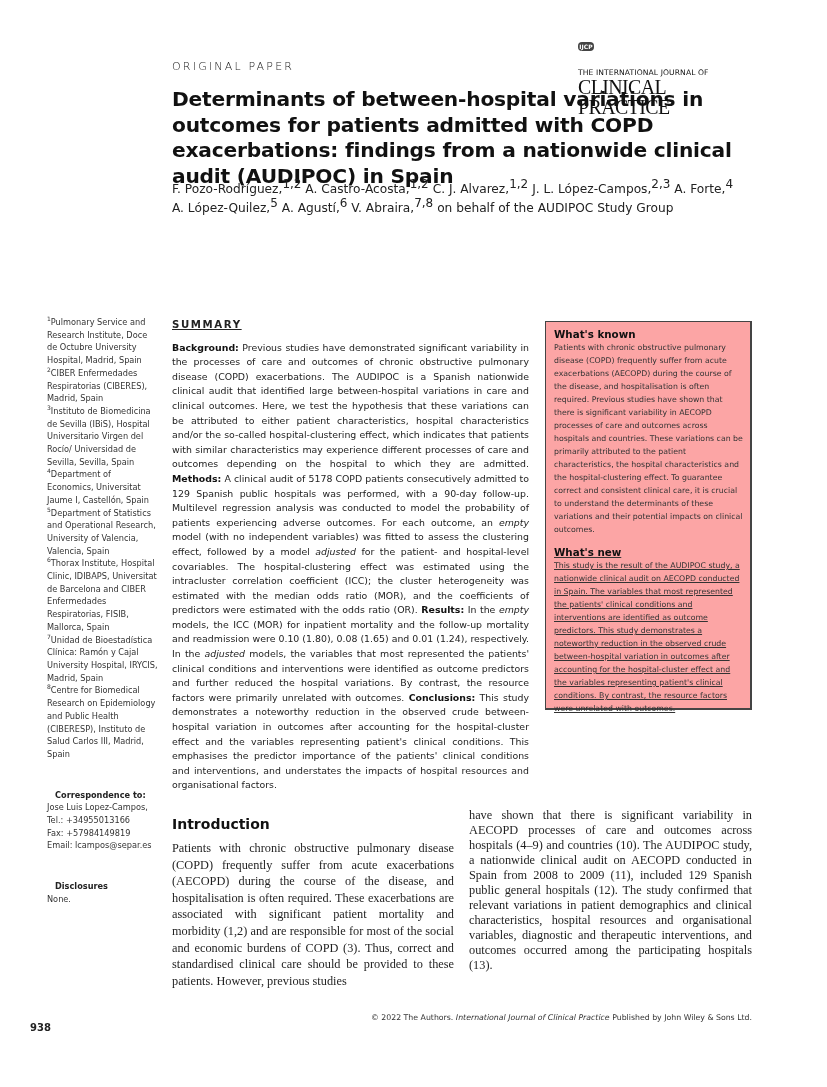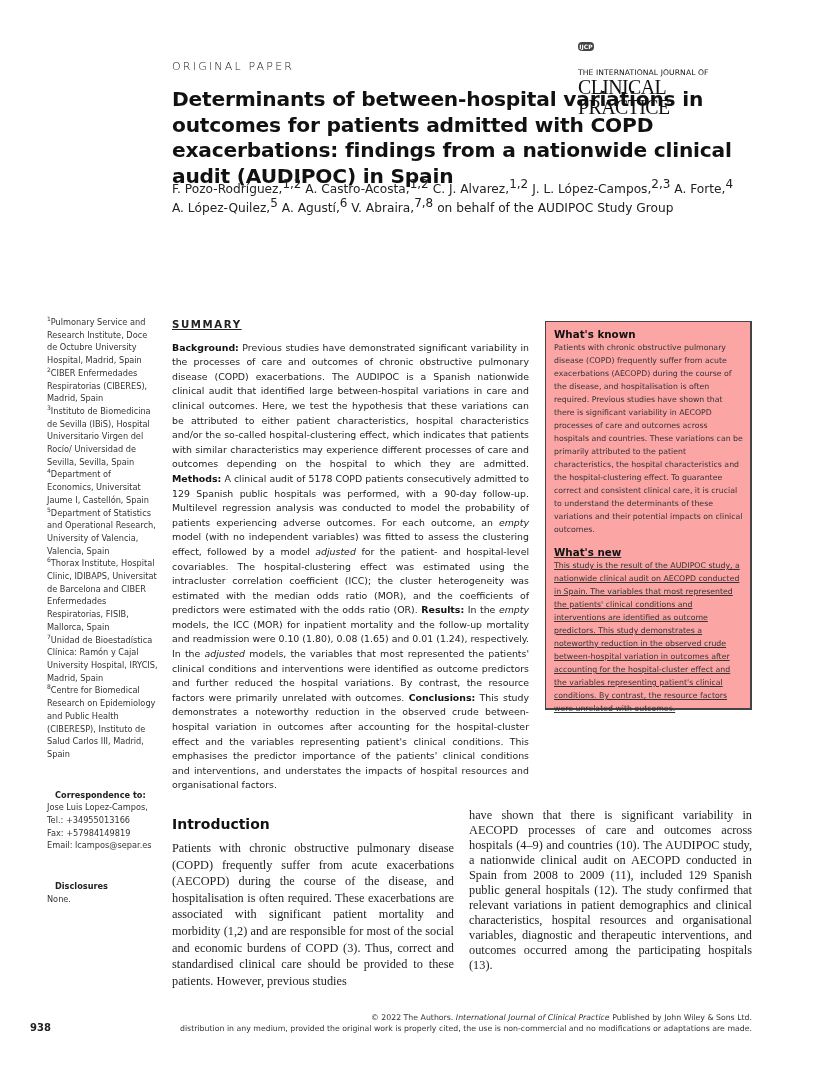--- a/index.html
+++ b/index.html
@@ -125,14 +125,13 @@
 <div class="col1 serif">Patients with chronic obstructive pulmonary disease (COPD) frequently suffer from acute exacerbations (AECOPD) during the course of the disease, and hospitalisation is often required. These exacerbations are associated with significant patient mortality and morbidity (1,2) and are responsible for most of the social and economic burdens of COPD (3). Thus, correct and standardised clinical care should be provided to these patients. However, previous studies</div>
 <div class="col2 serif">have shown that there is significant variability in AECOPD processes of care and outcomes across hospitals (4–9) and countries (10). The AUDIPOC study, a nationwide clinical audit on AECOPD conducted in Spain from 2008 to 2009 (11), included 129 Spanish public general hospitals (12). The study confirmed that relevant variations in patient demographics and clinical characteristics, hospital resources and organisational variables, diagnostic and therapeutic interventions, and outcomes occurred among the participating hospitals (13).</div>
 
 <div class="pagenum sans">938</div>
 <div class="footer sans">
   <div>
     <span>© 2022 The Authors.</span>
     <i>International Journal of Clinical Practice</i>
     <span>Published by John Wiley &amp; Sons Ltd.</span>
   </div>
-  <div>distribution in any medium, provided the original work is properly cited, the use is non-commercial and no modifications or adaptations are made.</div>
 </div>
 
 </body></html>

